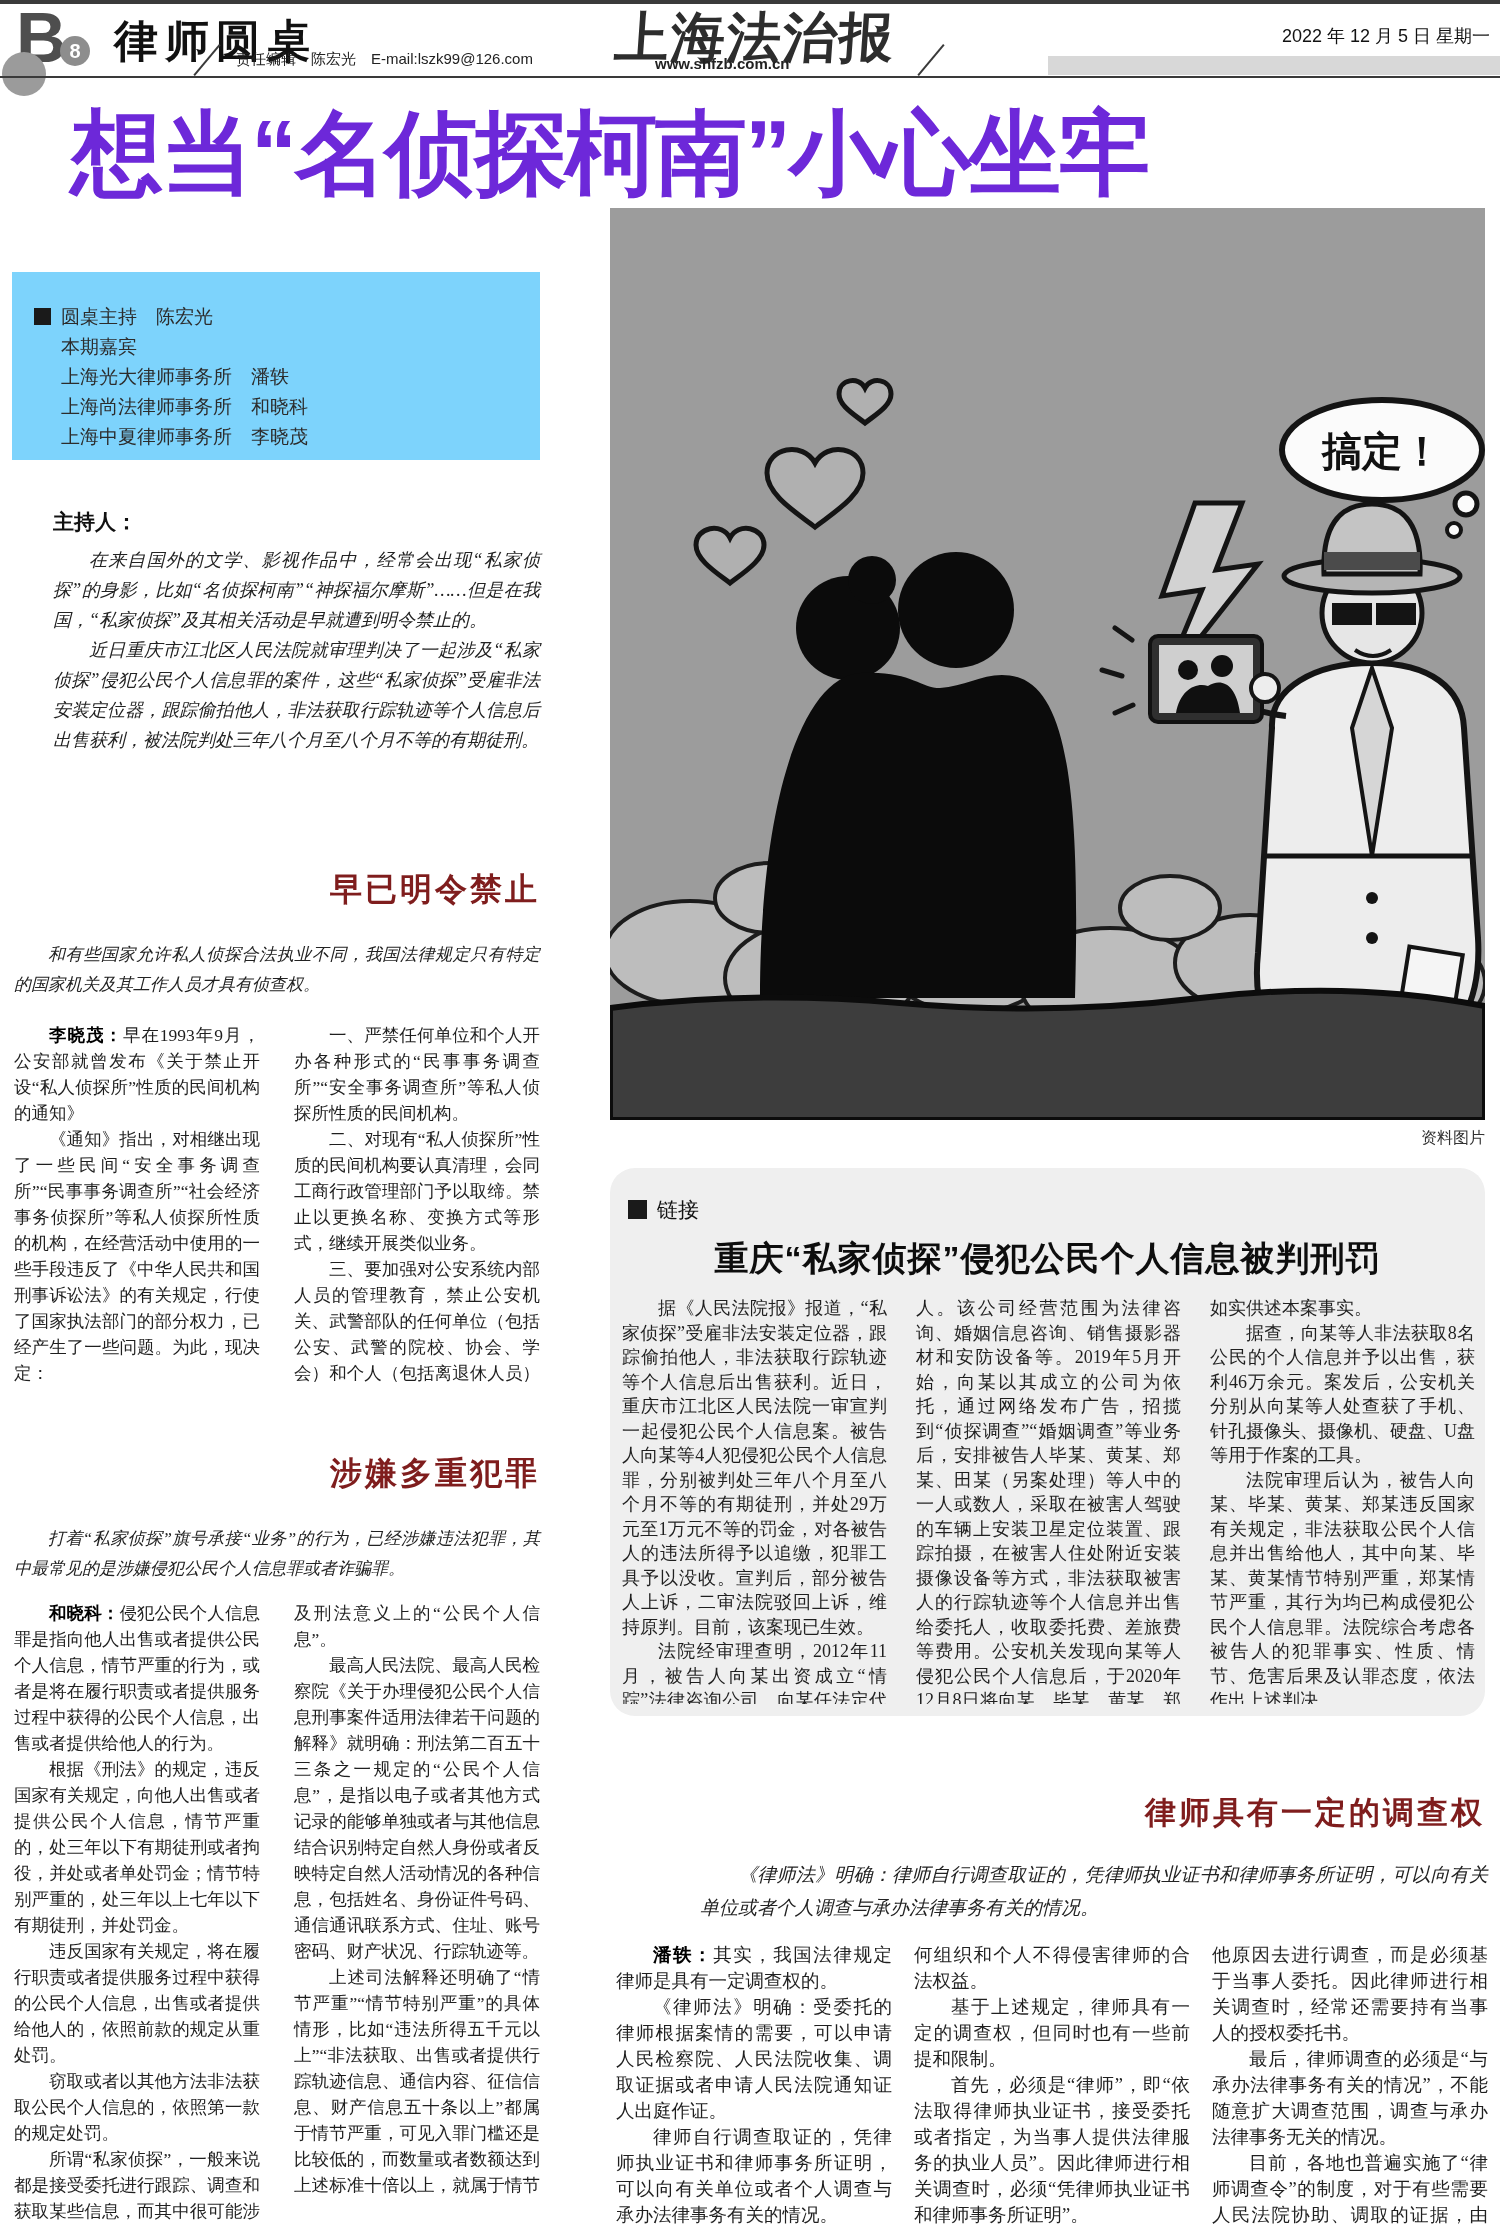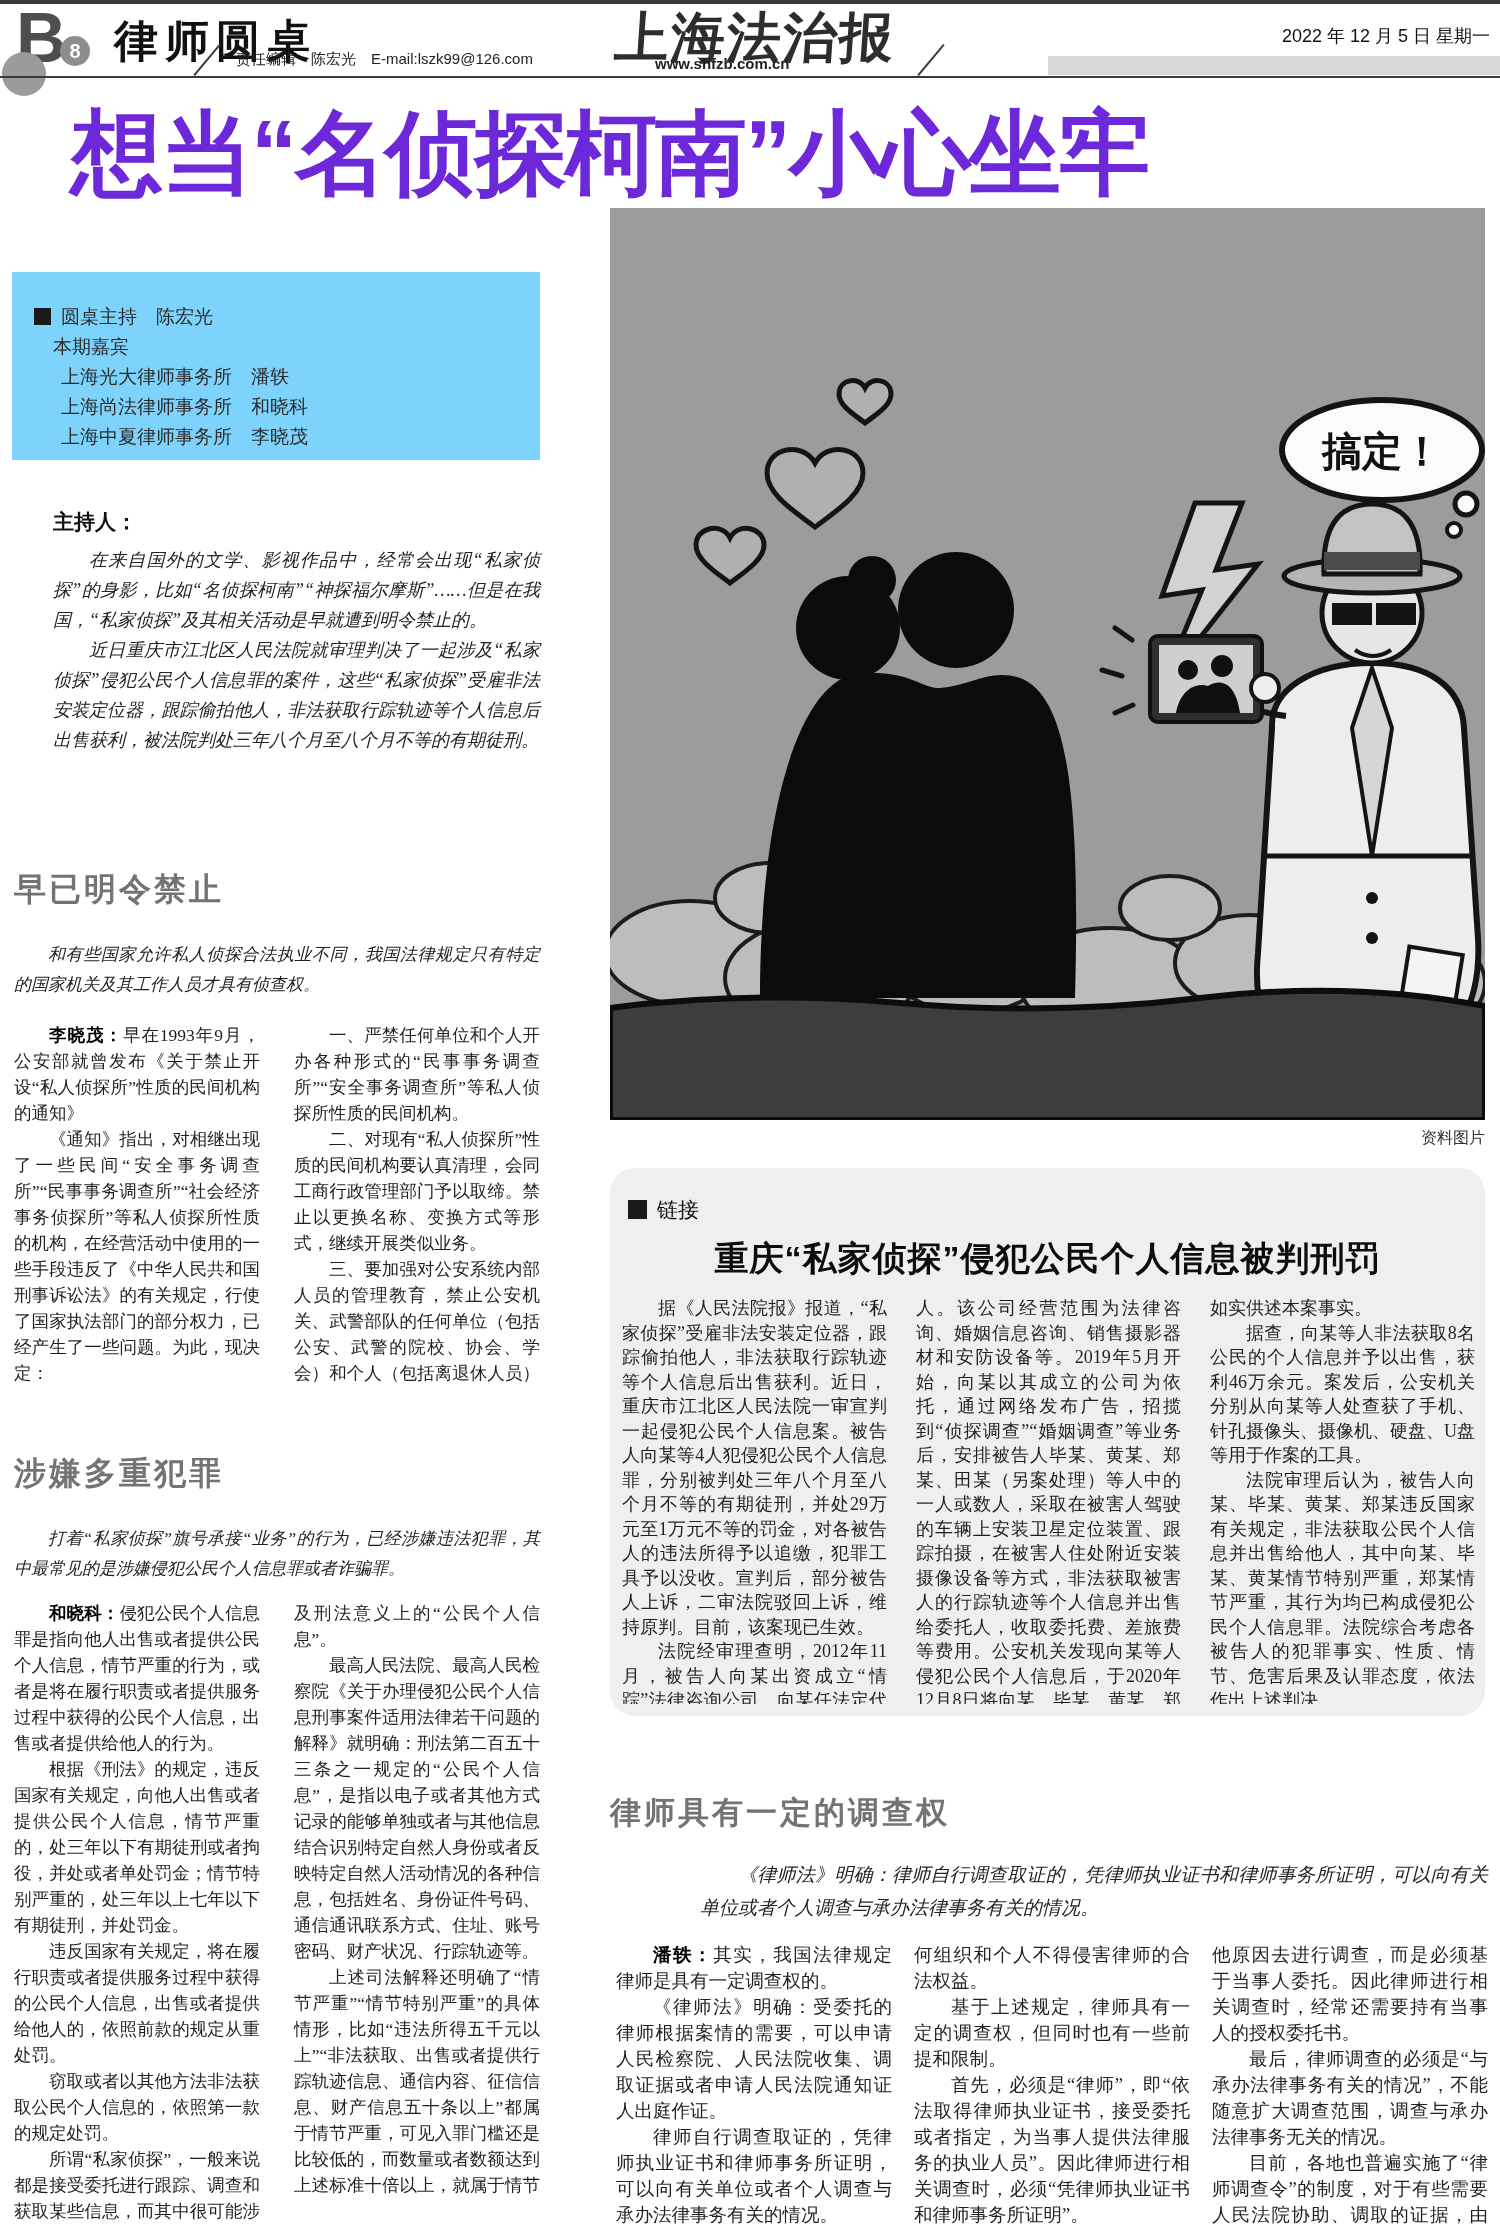--- a/index.html
+++ b/index.html
@@ -3,22 +3,22 @@
 <meta charset="utf-8">
 <style>
   html,body{margin:0;padding:0;background:#e8e8e8;}
   #page{position:relative;width:1500px;height:2229px;background:#ffffff;overflow:hidden;
         font-family:"Liberation Serif",serif;color:#1f1f1f;}
   .abs{position:absolute;}
   .sans{font-family:"Liberation Sans",sans-serif;}
   p{margin:0;text-indent:2em;text-align:justify;}
   p.cont{text-indent:0;}
   .kai{font-style:italic;color:#222;}
-  .sec-title{font-family:Liberation Mono, monospace;font-weight:bold;color:#737373;
-             text-align:left;letter-spacing:3px;}
+  .sec-title{font-family:Liberation Mono, monospace;font-weight:bold;color:#7f1d1d;
+             text-align:right;letter-spacing:3px;}
   .speaker{font-family:"Liberation Sans",sans-serif;font-weight:bold;font-style:normal;color:#000;}
   .cols2{column-count:2;column-gap:34px;column-fill:auto;height:100%;overflow:hidden;}
   .body-l{font-size:17.5px;line-height:26px;}
   .body-r{font-size:18px;line-height:24.5px;}
   .body-b{font-size:18.5px;line-height:26px;}
   .colbox{overflow:hidden;}
   .sqicon{display:inline-block;width:17px;height:17px;background:#1a1a1a;margin-right:10px;
           vertical-align:-2px;}
   .rule{background:#3a3a3a;}
   .diag{width:2px;height:40px;background:#3a3a3a;transform:rotate(40deg);transform-origin:center;}
@@ -55,21 +55,21 @@
   <div class="abs diag" style="left:206px;top:40px;"></div>
   <div class="abs diag" style="left:930px;top:40px;"></div>
 
   <div class="abs" id="headline" style="left:30px;top:92px;width:1160px;text-align:center;">想当“名侦探柯南”小心坐牢</div>
 
   <div class="abs graybox sans" style="left:12px;top:272px;width:528px;height:188px;">
     <div style="margin:30px 0 0 22px;font-size:19px;color:#2c2c2c;line-height:30px;">
       <div>
         <span class="sqicon"></span><span>圆桌主持</span>　<span>陈宏光</span>
       </div>
-      <div style="margin-left:19px;">本期嘉宾</div>
+      <div style="margin-left:27px;">本期嘉宾</div>
       <div style="margin-left:27px;">上海光大律师事务所　潘轶</div>
       <div style="margin-left:27px;">上海尚法律师事务所　和晓科</div>
       <div style="margin-left:27px;">上海中夏律师事务所　李晓茂</div>
     </div>
   </div>
 
   <div class="abs sans" style="left:53px;top:508px;font-size:21px;font-weight:bold;color:#111;">主持人：</div>
   <div class="abs kai" style="left:53px;top:545px;width:487px;font-size:18px;line-height:30px;font-family:Liberation Serif, serif;">
     <p>在来自国外的文学、影视作品中，经常会出现“私家侦探”的身影，比如“名侦探柯南”“神探福尔摩斯”……但是在我国，“私家侦探”及其相关活动是早就遭到明令禁止的。</p>
     <p>近日重庆市江北区人民法院就审理判决了一起涉及“私家侦探”侵犯公民个人信息罪的案件，这些“私家侦探”受雇非法安装定位器，跟踪偷拍他人，非法获取行踪轨迹等个人信息后出售获利，被法院判处三年八个月至八个月不等的有期徒刑。</p>

